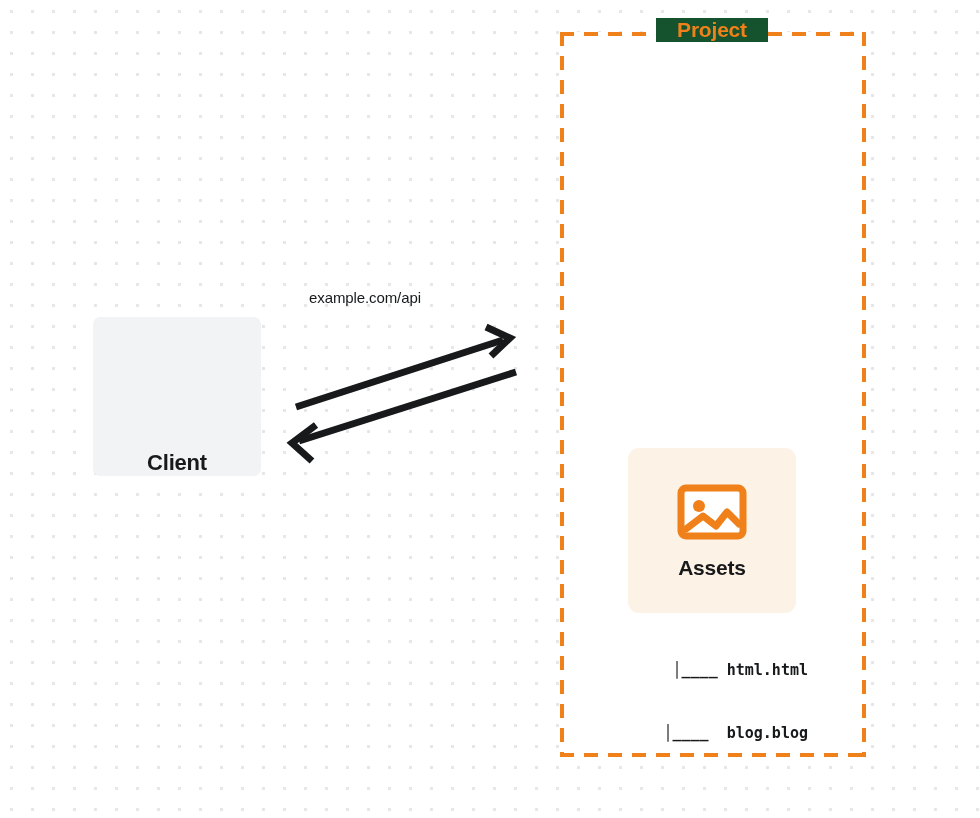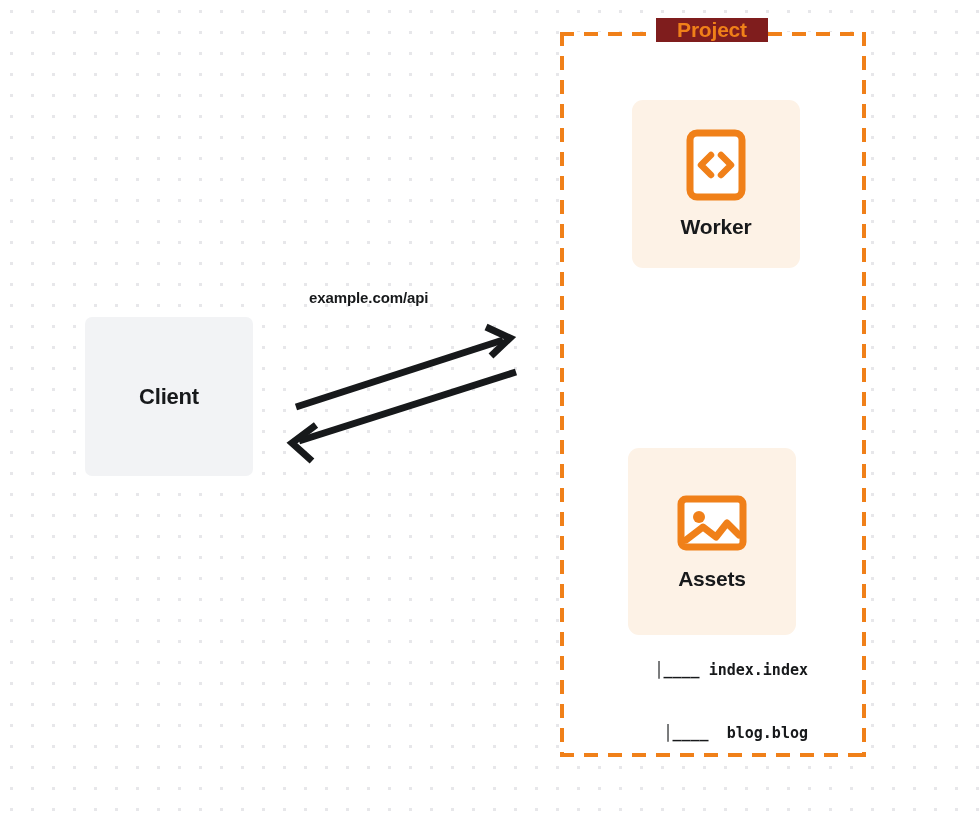--- a/index.html
+++ b/index.html
@@ -21,28 +21,28 @@
     height: 818px;
     background-color: #ffffff;
     background-image: radial-gradient(circle at 1.6px 1.6px, #e7e7ea 1.6px, transparent 1.7px);
     background-size: 21px 21px;
     background-position: 10px 10px;
   }
 
   
   #client-node {
     position: absolute;
-    left: 85px;
+    left: 93px;
     top: 317px;
     width: 168px;
     height: 159px;
     background: #f2f3f5;
     border-radius: 7px;
     display: flex;
-    align-items: center;
+    align-items: flex-end;
     justify-content: center;
   }
   #client-node .node-label {
     font-size: 22px;
     font-weight: bold;
     color: #17191b;
     letter-spacing: -0.2px;
   }
 
   
@@ -52,21 +52,21 @@
     top: 0;
     width: 980px;
     height: 818px;
     pointer-events: none;
   }
   #request-label {
     position: absolute;
     left: 309px;
     top: 289px;
     font-size: 15px;
-    font-weight: bold;
+    font-weight: normal;
     color: #17191b;
     letter-spacing: -0.1px;
     white-space: nowrap;
   }
 
   
   #project-group {
     position: absolute;
     left: 560px;
     top: 32px;
@@ -97,21 +97,21 @@
 
   #project-title {
     position: absolute;
     left: 96px;
     top: -14px;
     width: 112px;
     text-align: center;
     font-size: 21px;
     font-weight: bold;
     color: #f08019;
-    background: #7f1d1d;
+    background: #14532d;
     letter-spacing: -0.2px;
   }
 
   
   .service-card {
     position: absolute;
     background: #fdf2e6;
     border-radius: 11px;
     display: flex;
     flex-direction: column;
@@ -121,21 +121,21 @@
   #worker-card {
     left: 632px;
     top: 100px;
     width: 168px;
     height: 168px;
   }
   #assets-card {
     left: 628px;
     top: 448px;
     width: 168px;
-    height: 187px;
+    height: 165px;
   }
   .service-card .card-label {
     font-size: 21px;
     font-weight: bold;
     color: #17191b;
     letter-spacing: -0.2px;
     margin-top: 14px;
   }
   .service-card .card-icon {
     display: block;
@@ -180,41 +180,31 @@
   <div id="project-group">
     <div class="dash-edge dash-h" id="project-edge-top-left"></div>
     <div class="dash-edge dash-h" id="project-edge-top-right"></div>
     <div class="dash-edge dash-h" id="project-edge-bottom"></div>
     <div class="dash-edge dash-v" id="project-edge-left"></div>
     <div class="dash-edge dash-v" id="project-edge-right"></div>
 
     <div id="project-title">Project</div>
   </div>
 
-  <div class="service-card" id="worker-card">
-    <span class="card-icon">
-      <svg width="60" height="72" viewBox="0 0 60 72">
-        <rect x="4" y="4" width="52" height="64" rx="7" ry="7" fill="#ffffff" stroke="#f08019" stroke-width="7"></rect>
-        <polyline points="25,26 15,36 25,46" fill="none" stroke="#f08019" stroke-width="6.5" stroke-linecap="round" stroke-linejoin="round"></polyline>
-        <polyline points="35,26 45,36 35,46" fill="none" stroke="#f08019" stroke-width="6.5" stroke-linecap="round" stroke-linejoin="round"></polyline>
-      </svg>
-    </span>
-    <span class="card-label">Worker</span>
-  </div>
 
   <div class="service-card" id="assets-card">
     <span class="card-icon">
       <svg width="70" height="60" viewBox="0 0 70 60">
         <rect x="4" y="6" width="62" height="48" rx="5" ry="5" fill="#ffffff" stroke="#f08019" stroke-width="7"></rect>
         <circle cx="22" cy="24" r="6" fill="#f08019"></circle>
         <polyline points="9,47 26,34 39,44 50,30 62,42" fill="none" stroke="#f08019" stroke-width="7" stroke-linecap="round" stroke-linejoin="round"></polyline>
       </svg>
     </span>
     <span class="card-label">Assets</span>
   </div>
 
   <div id="assets-file-tree">
-    <div>     │____ index.index</div>
+    <div>     │____ html.html</div>
     <div>     │____  blog.blog</div>
     
   </div>
 
 </div>
 
 </body></html>

